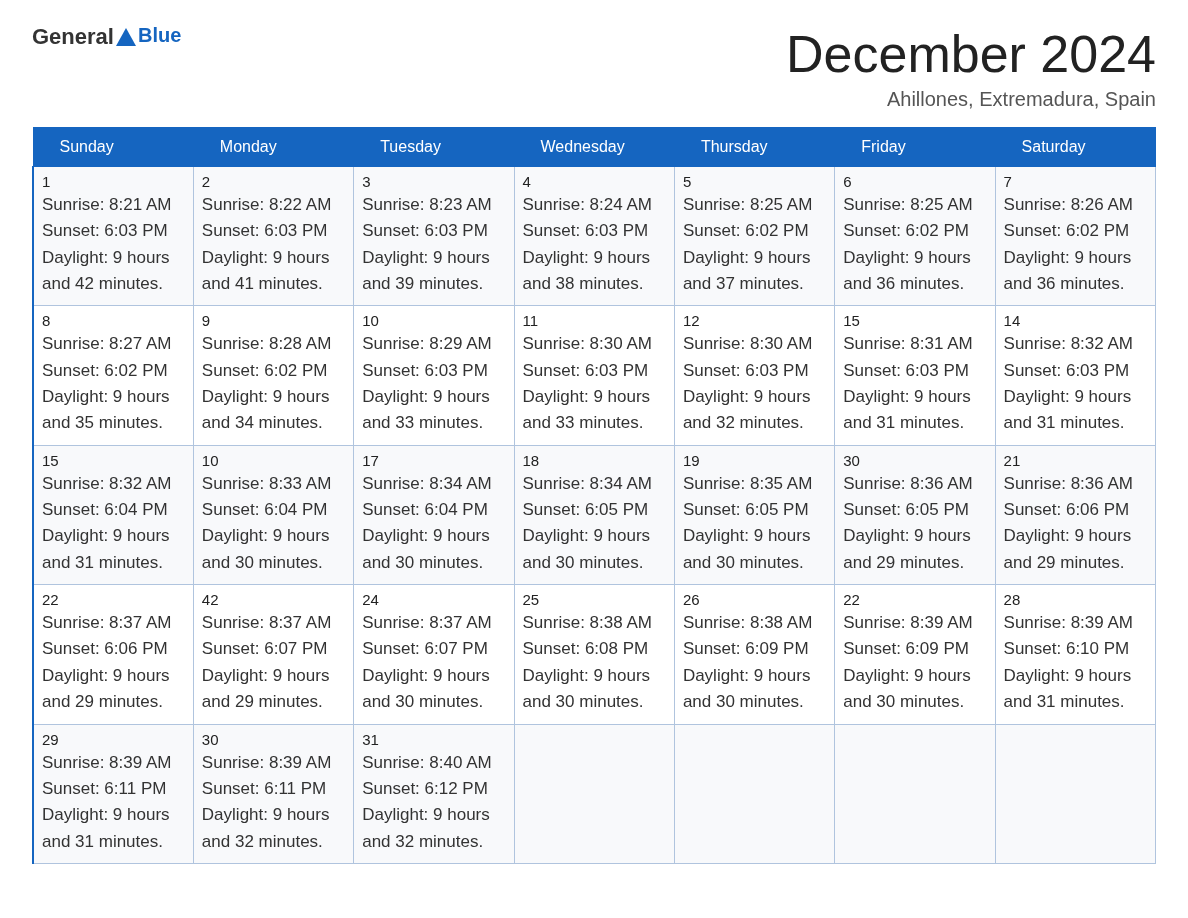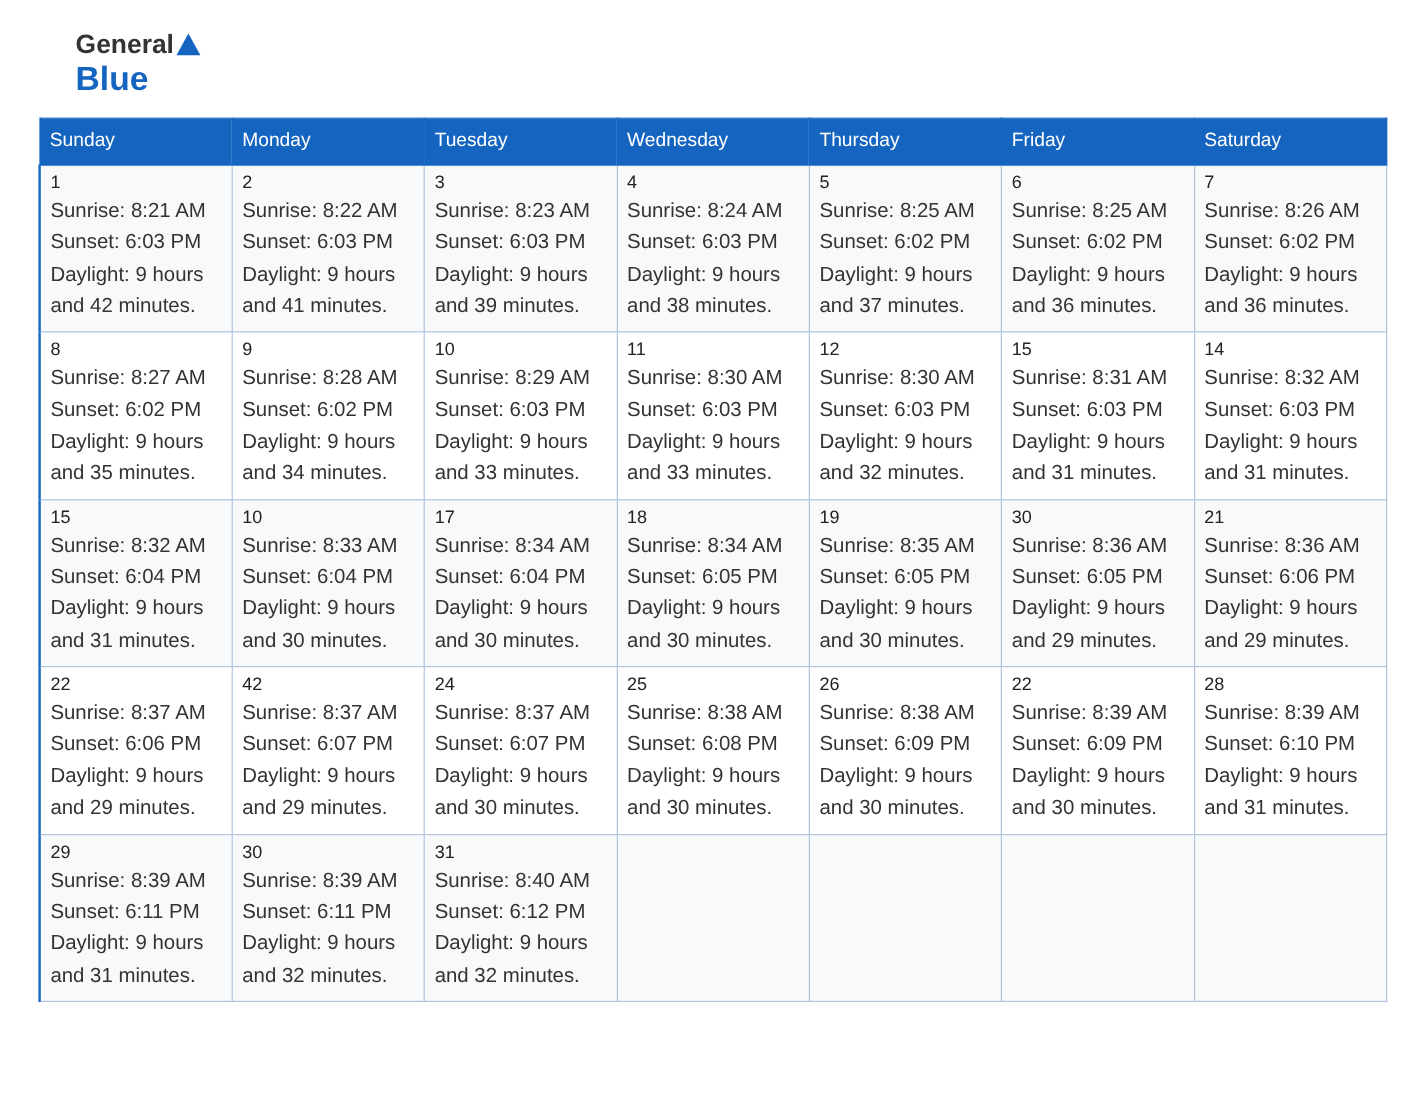--- a/index.html
+++ b/index.html
@@ -11,57 +11,56 @@
       min-height: 918px;
     }
     .header {
       display: flex;
       justify-content: space-between;
       align-items: flex-start;
       margin-bottom: 16px;
     }
     .logo {
       display: flex;
-      flex-direction: column;
+      flex-direction: row;
       align-items: flex-start;
-      margin-left: 31px;
     }
     .logo-text {
       display: flex;
       align-items: center;
       font-size: 22px;
       font-weight: bold;
       color: #333;
     }
     .logo-general { color: #333; }
     .logo-blue-triangle {
       display: inline-block;
       width: 0;
       height: 0;
       border-left: 10px solid transparent;
       border-right: 10px solid transparent;
       border-bottom: 18px solid #1565c0;
       margin: 0 2px;
       vertical-align: middle;
     }
-    .logo-blue-text { color: #1565c0; font-size: 28px; font-weight: bold; }
+    .logo-blue-text { color: #1565c0; font-size: 20px; font-weight: bold; }
     .title-block { text-align: right; }
     .month-title { font-size: 52px; font-weight: 300; color: #222; }
     .location { font-size: 20px; color: #555; margin-top: 4px; }
     .calendar {
       width: 100%;
       border-collapse: collapse;
       table-layout: fixed;
     }
     .calendar thead tr th {
       background: #1565c0;
       color: #fff;
       font-size: 16px;
       font-weight: normal;
-      padding: 10px 8px;
+      padding: 10px 26px;
       text-align: left;
       border: 1px solid #1565c0;
     }
     .calendar tbody tr td {
       vertical-align: top;
       padding: 6px 8px 8px 8px;
       font-size: 13px;
       color: #333;
       border: 1px solid #b0c4de;
       height: 110px;
@@ -96,20 +95,24 @@
 <div class="header">
   <div class="logo">
     <div class="logo-text">
       <span class="logo-general">General</span>
       <span class="logo-blue-triangle"></span>
     </div>
     <div>
       <span class="logo-blue-text">Blue</span>
     </div>
   </div>
+  <div class="title-block">
+    <div class="month-title">December 2024</div>
+    <div class="location">Ahillones, Extremadura, Spain</div>
+  </div>
 </div>
 
 <table class="calendar">
   <thead>
     <tr>
     <th>Sunday</th>
         <th>Monday</th>
         <th>Tuesday</th>
         <th>Wednesday</th>
         <th>Thursday</th>

